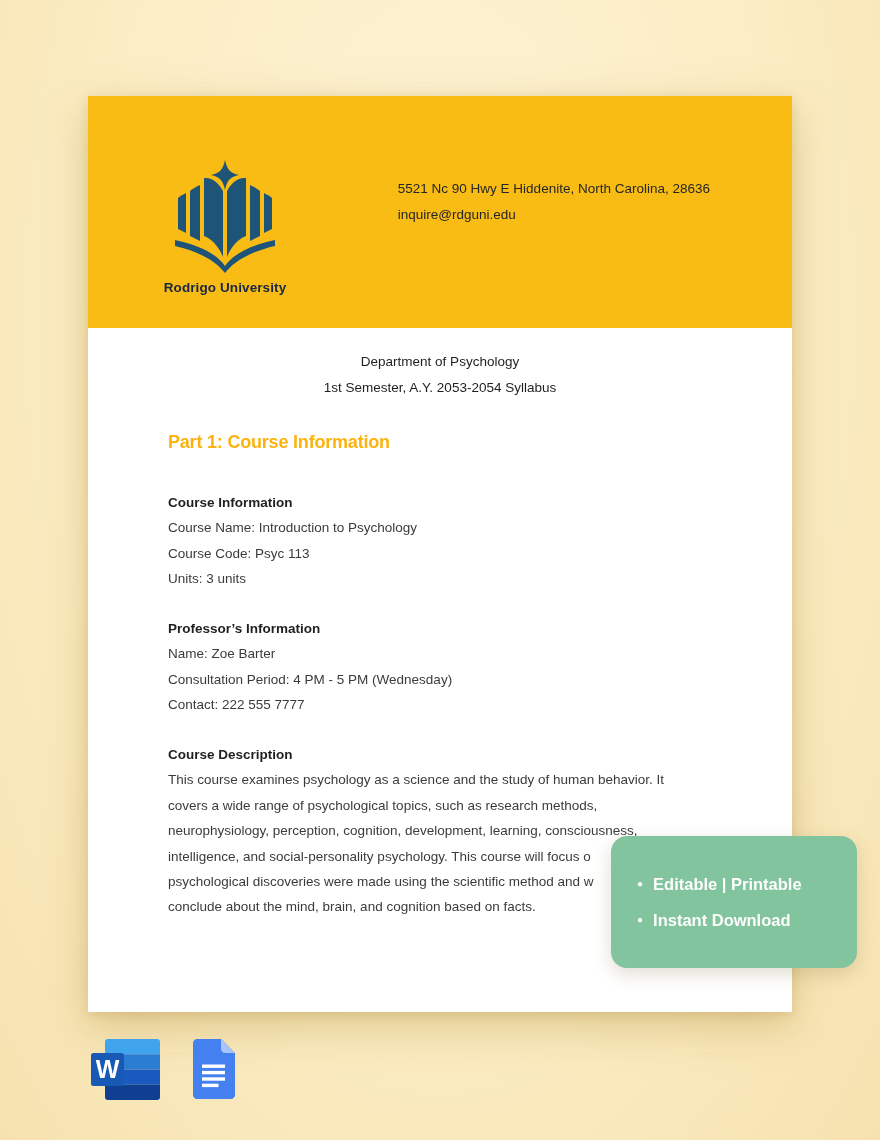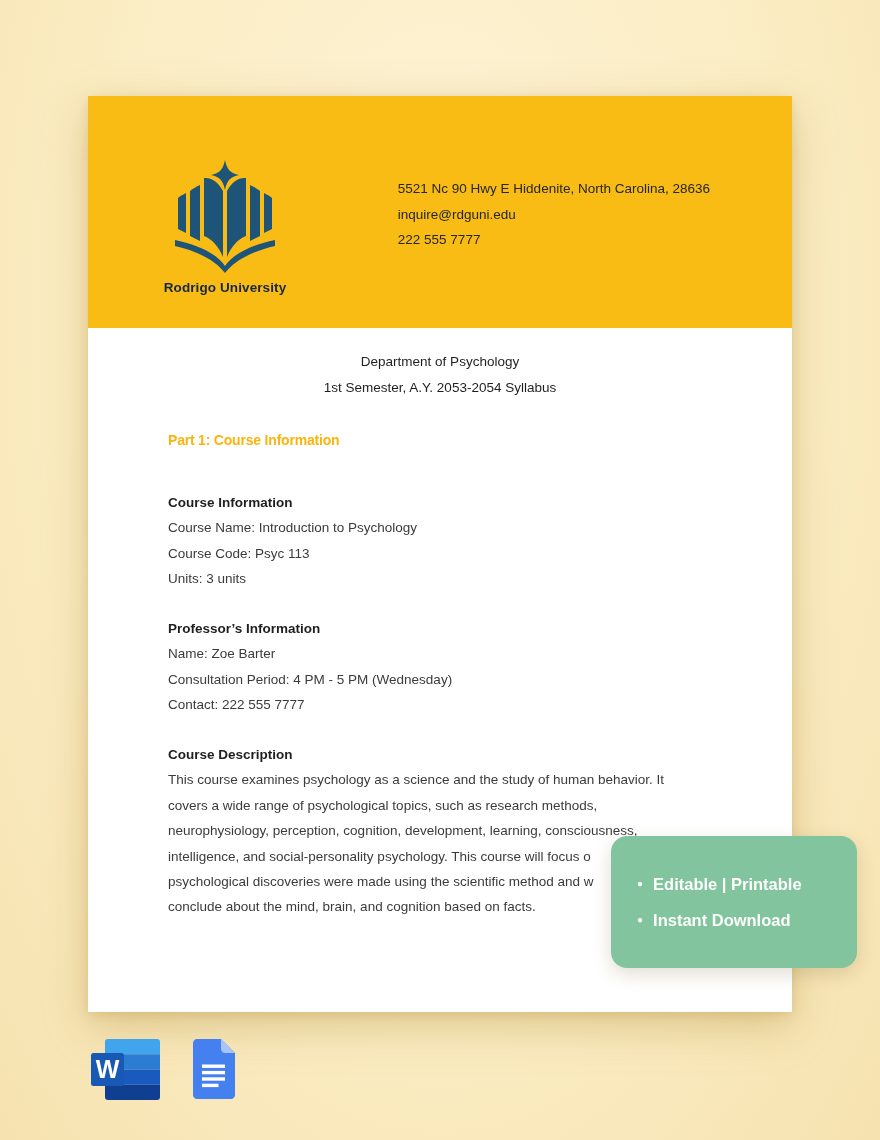--- a/index.html
+++ b/index.html
@@ -36,21 +36,21 @@
 
   
   .doc-body { position: absolute; left: 80px; right: 80px; top: 232px; bottom: 0; }
   .title-block {
     position: absolute; left: 0; right: 0; top: 21px;
     text-align: center; font-weight: normal; font-size: 13.5px; color: #1F1F1F;
     line-height: 25.5px;
   }
   .part-heading {
     position: absolute; left: 0; top: 104px;
-    font-weight: bold; font-size: 14px; letter-spacing: -0.2px; color: #FBB30E;
+    font-weight: bold; font-size: 18px; letter-spacing: -0.2px; color: #FBB30E;
   }
   .section { position: absolute; left: 0; right: 0; font-size: 13.5px; color: #3B3B3B; line-height: 25.4px; }
   .section .sec-heading { font-weight: bold; color: #1F1F1F; }
   .section .line { white-space: nowrap; }
   .sec-1 { top: 162px; }
   .sec-2 { top: 288px; }
   .sec-3 { top: 414px; }
 
   
   .badge {
@@ -94,21 +94,20 @@
 
             <path d="M60 113 C50 100 32 91 10 86 L10 80 C34 85 52 94 60 106 C68 94 86 85 110 80 L110 86 C88 91 70 100 60 113 Z"></path>
           </g>
         </svg>
         <div class="logo-name">Rodrigo University</div>
       </div>
 
       <div class="contact">
         <div>5521 Nc 90 Hwy E Hiddenite, North Carolina, 28636</div>
         <div>inquire@rdguni.edu</div>
-        <div>222 555 7777</div>
       </div>
     </div>
 
     <div class="doc-body">
 
       <div class="title-block">
         <div>Department of Psychology</div>
         <div>1st Semester, A.Y. 2053-2054 Syllabus</div>
       </div>
 

